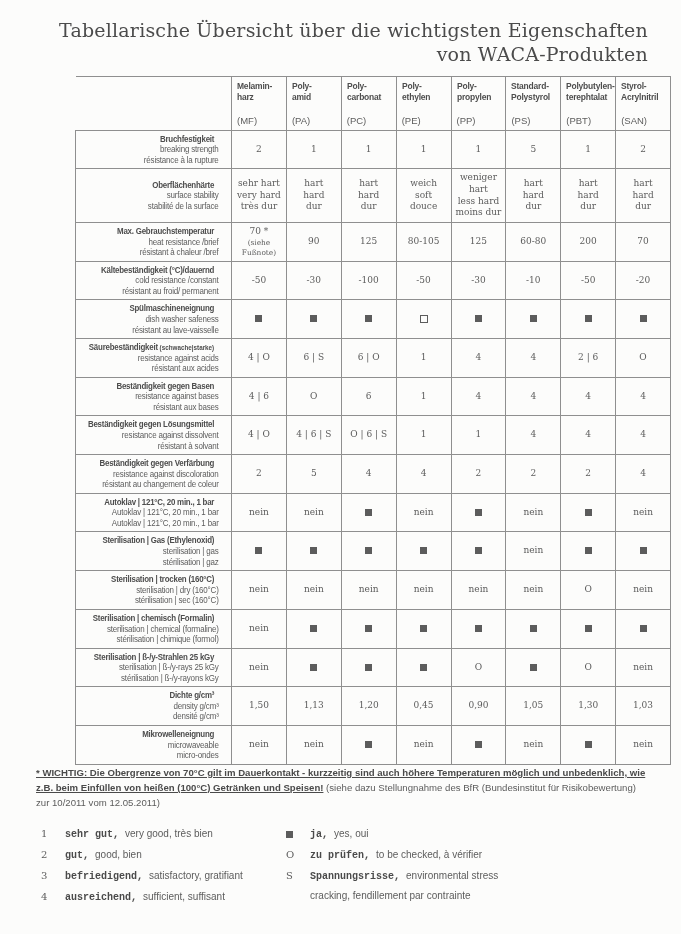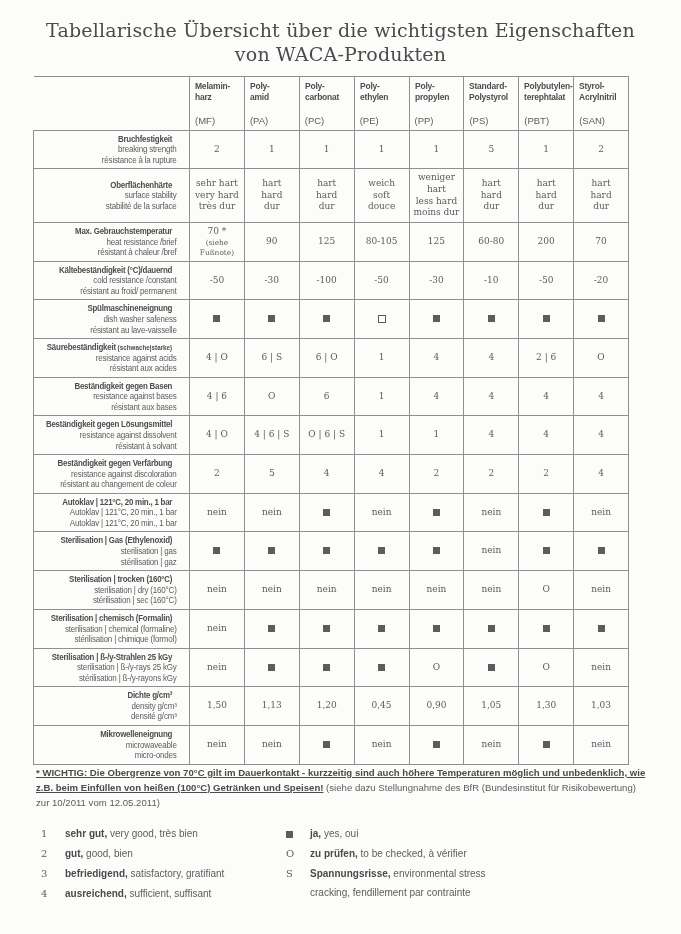--- a/index.html
+++ b/index.html
@@ -7,23 +7,23 @@
   }
   *{box-sizing:border-box;}
   html,body{margin:0;padding:0;}
   body{
     width:681px;height:934px;overflow:hidden;background:var(--bg);
     font-family:"Liberation Sans",sans-serif;color:var(--ink);
   }
   .page{padding:0 33px;}
   .title{
     font-family:"DejaVu Serif",serif;font-size:19px;line-height:24px;font-weight:400;
-    text-align:center;color:#4b4b4b;margin:18px 0 10px 0;letter-spacing:.2px;
-  }
-  table{border-collapse:collapse;width:596px;table-layout:fixed;}
+    text-align:right;color:#4b4b4b;margin:18px 0 10px 0;letter-spacing:.2px;
+  }
+  table{border-collapse:collapse;width:596px;table-layout:fixed;margin-left:42px;}
   col.lblcol{width:156px;}
   thead th{
     border-top:1px solid var(--border);
     vertical-align:top;text-align:left;height:50px;padding:4px 2px 4px 5px;font-weight:normal;
   }
   thead th.prod{border-left:1px solid var(--border);}
   thead th.prod:last-child{border-right:1px solid var(--border);}
   .col-name{
     font-weight:bold;font-size:9px;line-height:1.25;white-space:pre-line;color:var(--ink);
     letter-spacing:-.2px;transform:scaleX(.94);transform-origin:0 0;
@@ -56,21 +56,21 @@
   .base-note{font-weight:bold;font-size:10px;margin-top:10px;padding-left:3px;color:#4a4a4a;}
   .wichtig{font-size:9.6px;line-height:15px;padding-left:3px;width:615px;}
   .wichtig .bu{font-weight:bold;text-decoration:underline;color:#4a4a4a;}
   .wichtig .rest{color:var(--muted);}
   .legend{display:flex;margin-top:18px;padding-left:8px;}
   .legend-left{width:245px;flex:none;}
   .legend-right{flex:1;}
   .legend-item{display:flex;margin-bottom:8px;font-size:10px;line-height:12px;}
   .legend-sym{width:24px;flex:none;font-family:"DejaVu Serif",serif;color:var(--muted);font-size:10px;}
   .legend-text{color:var(--muted);}
-  .legend-text b{color:#4a4a4a;}
+  .legend-text b{color:#4a4a4a;font-family:Liberation Mono, monospace;}
   .legend-extra{margin:-2px 0 8px 24px;font-size:10px;line-height:14px;color:var(--muted);}
 </style>
 </head>
 <body>
 
 <div class="page">
   <div class="title">Tabellarische Übersicht über die wichtigsten Eigenschaften von WACA-Produkten</div>
 
   <table>
     <colgroup>

